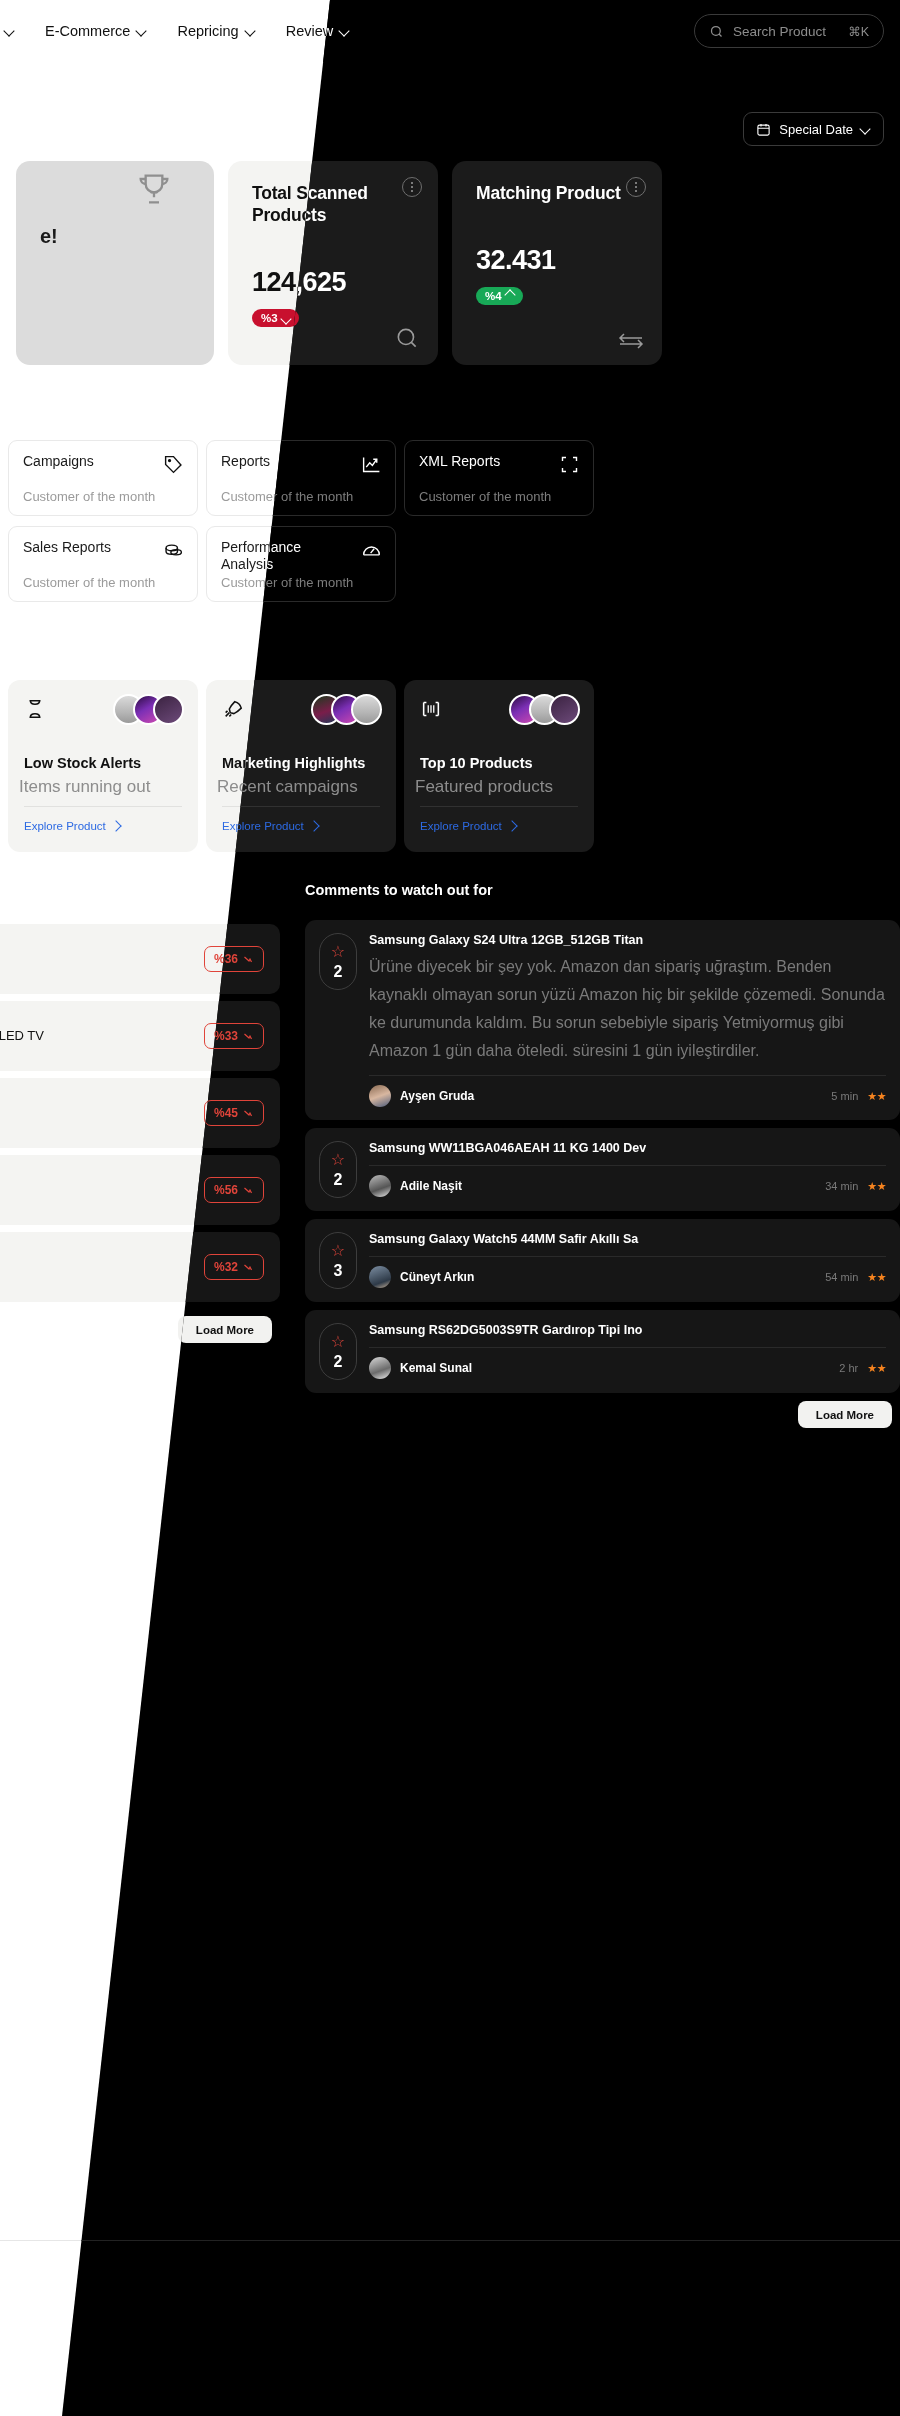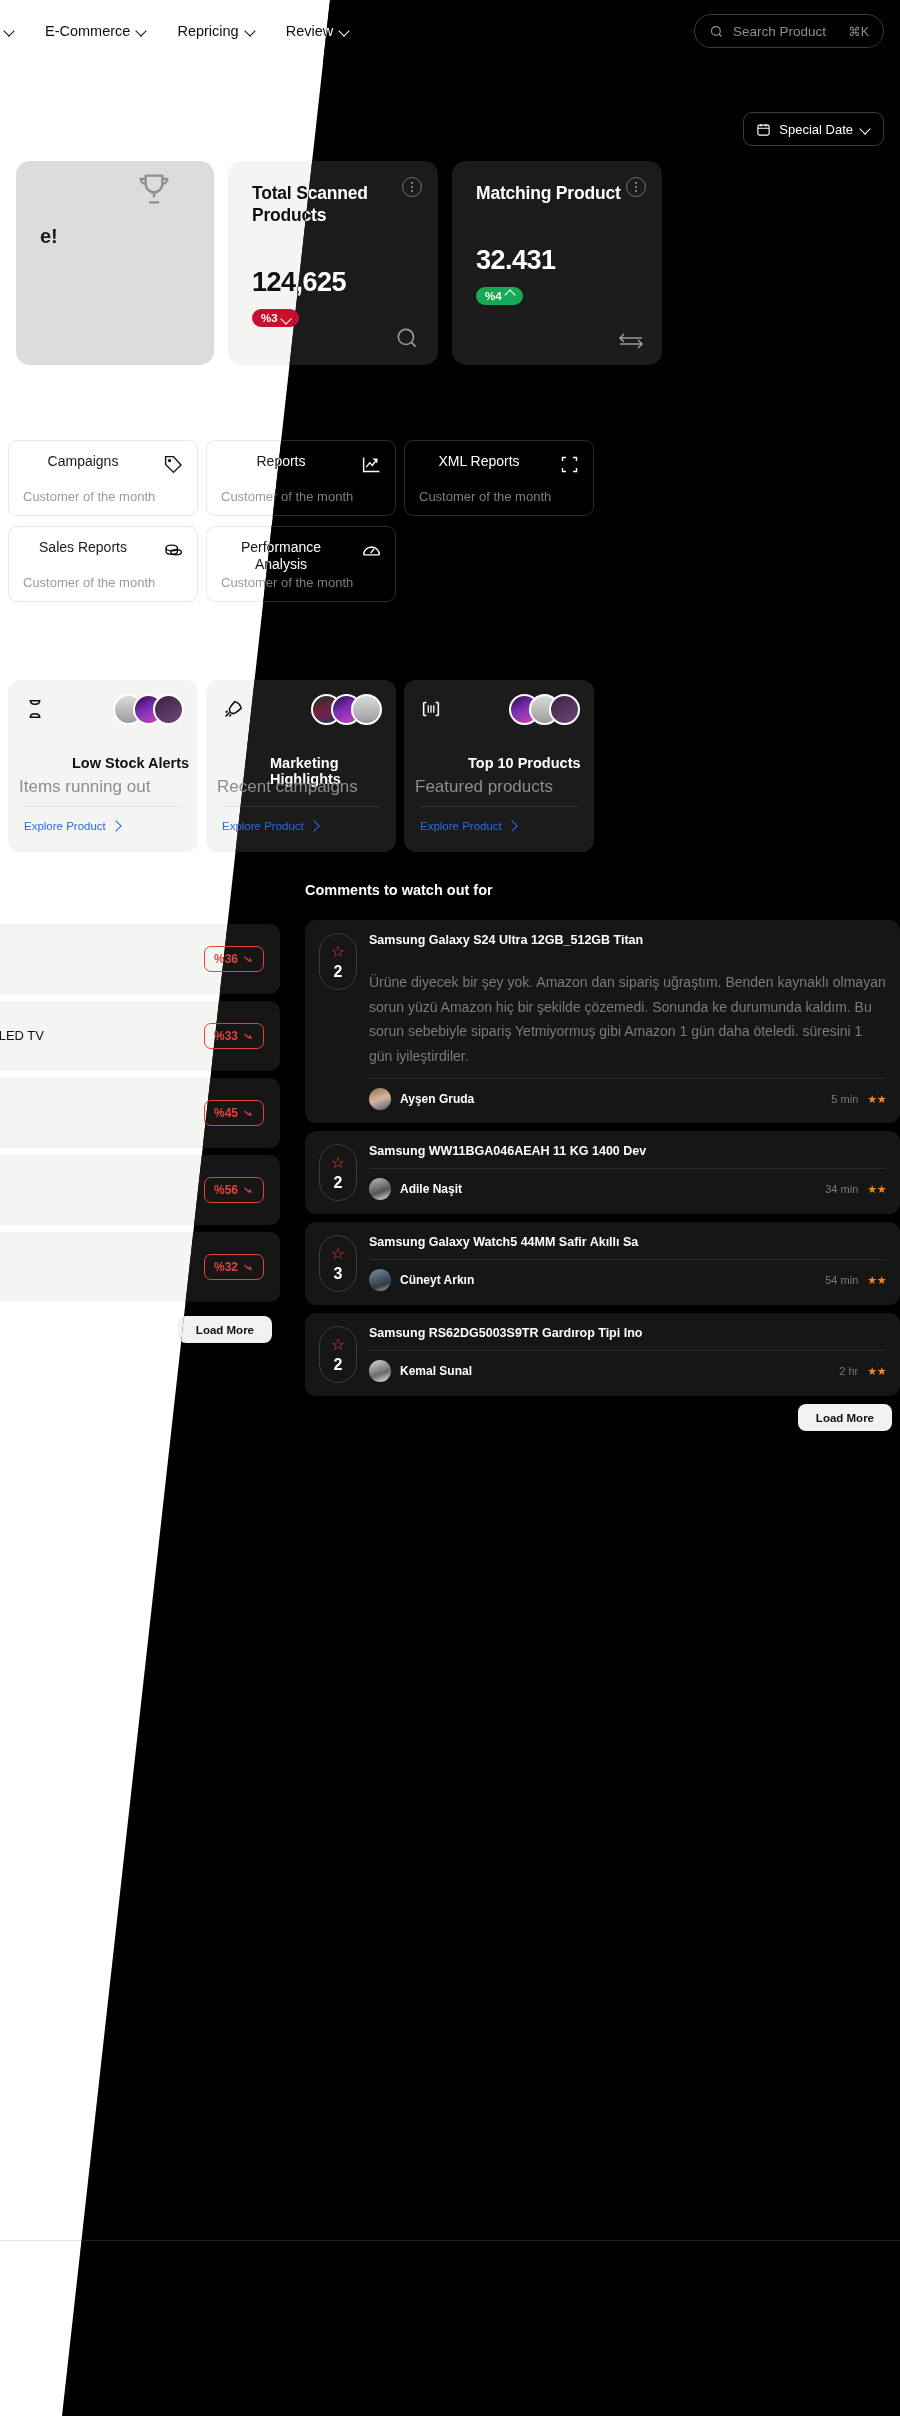--- a/index.html
+++ b/index.html
@@ -58,34 +58,34 @@
   .dots { position: absolute; right: 16px; top: 16px; width: 20px; height: 20px;
           border-radius: 50%; display: flex; flex-direction: column; align-items: center;
           justify-content: center; gap: 2px; }
   .dots i { width: 2.2px; height: 2.2px; border-radius: 50%; background: currentColor; display: block; }
   .corner-ic { position: absolute; right: 18px; bottom: 14px; }
 
   
   .quick { position: absolute; top: 440px; left: 8px; width: 884px;
            display: grid; grid-template-columns: repeat(3, 190px); gap: 10px 8px; }
   .qcard { height: 76px; border-radius: 9px; padding: 12px 14px; position: relative; }
-  .qcard .t { font-size: 14px; font-weight: 400; line-height: 1.2; max-width: 120px; text-align: center; }
+  .qcard .t { font-size: 14px; font-weight: 400; line-height: 1.2; max-width: 120px; }
   .qcard .s { position: absolute; left: 14px; bottom: 11px; font-size: 13px; }
   .qcard .qic { position: absolute; right: 13px; top: 13px; }
 
   
   .features { position: absolute; top: 680px; left: 8px; width: 884px;
               display: grid; grid-template-columns: repeat(3, 190px); gap: 8px; }
   .fcard { height: 172px; border-radius: 12px; padding: 16px 16px 0; position: relative; }
   .fcard .fic { position: absolute; left: 16px; top: 18px; }
   .fcard .stack { position: absolute; right: 14px; top: 14px; display: flex; }
   .thumb { width: 31px; height: 31px; border-radius: 50%; border: 2px solid #fff;
            margin-left: -11px; overflow: hidden; }
   .thumb:first-child { margin-left: 0; }
-  .fcard .ft { position: absolute; left: 16px; top: 75px; font-size: 14.5px; font-weight: 700; margin-left: 48px; }
+  .fcard .ft { position: absolute; left: 16px; top: 75px; font-size: 14.5px; font-weight: 700; }
   .fcard .fs { position: absolute; left: 11px; top: 97px; font-size: 17px; }
   .fcard .fsep { position: absolute; left: 16px; right: 16px; top: 126px; height: 1px; }
   .fcard .flink { position: absolute; left: 16px; top: 140px; font-size: 11.5px;
                   color: #2d6ae3; display: flex; align-items: center; gap: 5px; }
   .lowstock { position: absolute; top: 882px; left: -320px; width: 600px; }
   .lowstock .hd { font-size: 14.5px; font-weight: 700; padding-left: 20px; }
   .rowlist { position: absolute; top: 924px; left: -320px; width: 600px; }
   .prow { height: 70px; margin-bottom: 7px; border-radius: 10px;
           display: flex; align-items: center; padding: 0 16px; gap: 10px; }
   .prow .pname { font-size: 13px; font-weight: 400; line-height: 1.3; flex: 1; }
@@ -98,21 +98,21 @@
   .comments { position: absolute; top: 882px; left: 305px; width: 595px; }
   .comments .hd { font-size: 14.5px; font-weight: 700; }
   .clist { margin-top: 22px; }
   .ccard { border-radius: 11px; padding: 13px 14px; margin-bottom: 8px; display: flex; gap: 12px; }
   .rateblk { width: 38px; flex: none; border-radius: 999px;
              display: flex; flex-direction: column; align-items: center; justify-content: center;
              gap: 2px; padding: 8px 0; align-self: flex-start; }
   .rateblk .num { font-size: 16px; font-weight: 700; }
   .cbody { flex: 1; min-width: 0; }
   .cbody .ct { font-size: 12.5px; font-weight: 700; white-space: nowrap; overflow: hidden; }
-  .cbody .cx { font-size: 14px; line-height: 1.75; margin-top: 23px; }
+  .cbody .cx { font-size: 16px; line-height: 1.75; margin-top: 6px; }
   .cfoot { display: flex; align-items: center; gap: 9px; margin-top: 10px; padding-top: 9px; }
   .avatar { width: 22px; height: 22px; border-radius: 50%; flex: none; overflow: hidden; }
   .cname { font-size: 12px; font-weight: 700; }
   .ctime { margin-left: auto; font-size: 11px; }
   .stars { display: flex; gap: 1px; color: #f5831f; font-size: 11px; letter-spacing: -0.5px; }
 
   
   .footer { position: absolute; top: 2180px; left: 0; width: 900px; height: 236px; }
   .footline { position: absolute; top: 60px; left: 0; width: 900px; height: 1px; }
   .footlinks { position: absolute; top: 120px; left: -240px; width: 900px;

